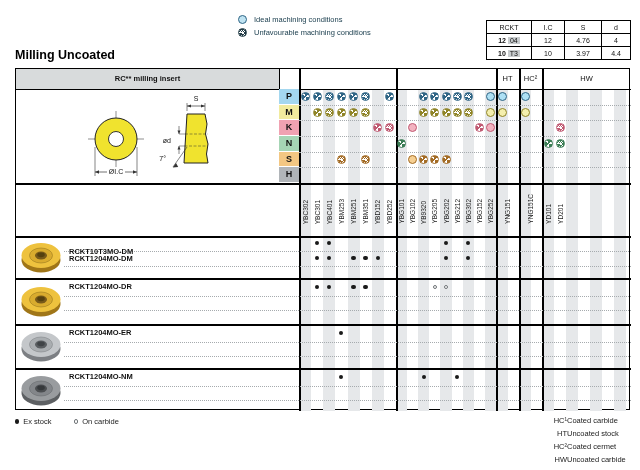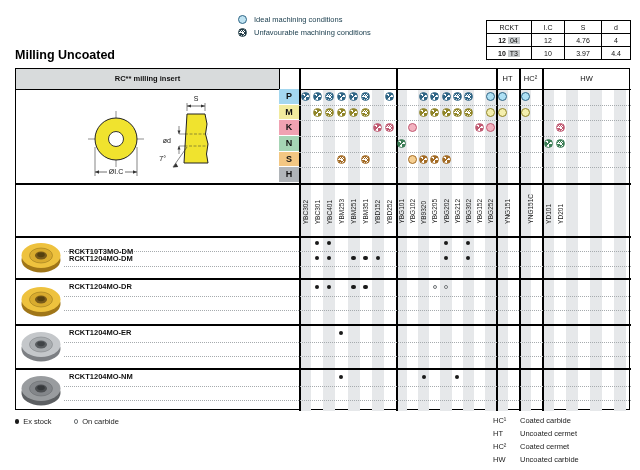--- a/index.html
+++ b/index.html
@@ -47,21 +47,21 @@
   .prodname{position:absolute;font-size:7.5px;font-weight:bold;color:#111;}
   .dot-ex{position:absolute;width:4.2px;height:4.2px;border-radius:50%;background:#1a1a1a;}
   .dot-od{position:absolute;width:4.6px;height:4.6px;border-radius:50%;background:#fff;
           border:1px solid #6f7477;box-sizing:border-box;}
   
   #stock-legend{position:absolute;left:15px;top:417px;display:flex;align-items:center;font-size:7.5px;color:#222;}
   #stock-legend .item{display:flex;align-items:center;margin-right:22px;}
   #stock-legend .sym{margin-right:4px;}
   .sym-ex{width:4.2px;height:4.2px;border-radius:50%;background:#1a1a1a;}
   .sym-od{width:4.6px;height:4.6px;border-radius:50%;background:#fff;border:1px solid #6f7477;box-sizing:border-box;}
-  #mat-legend{position:absolute;left:493px;top:414px;font-size:7.5px;color:#222;}
+  #mat-legend{position:absolute;left:540px;top:414px;font-size:7.5px;color:#222;text-align:right;}
   #mat-legend .row{display:flex;height:13px;align-items:center;}
   #mat-legend .term{width:27px;}
   svg text{font-family:"Liberation Sans",sans-serif;}
 </style>
 </head>
 <body>
 
 <div id="page">
 
   <div id="cond-legend">
@@ -321,21 +321,21 @@
         <span>On carbide</span>
       </span>
     </div>
   <div id="mat-legend">
       <div class="row">
         <span class="term">HC¹</span>
         <span>Coated carbide</span>
       </div>
       <div class="row">
         <span class="term">HT</span>
-        <span>Uncoated cermet</span>
+        <span>Uncoated stock</span>
       </div>
       <div class="row">
         <span class="term">HC²</span>
         <span>Coated cermet</span>
       </div>
       <div class="row">
         <span class="term">HW</span>
         <span>Uncoated carbide</span>
       </div>
     </div>

